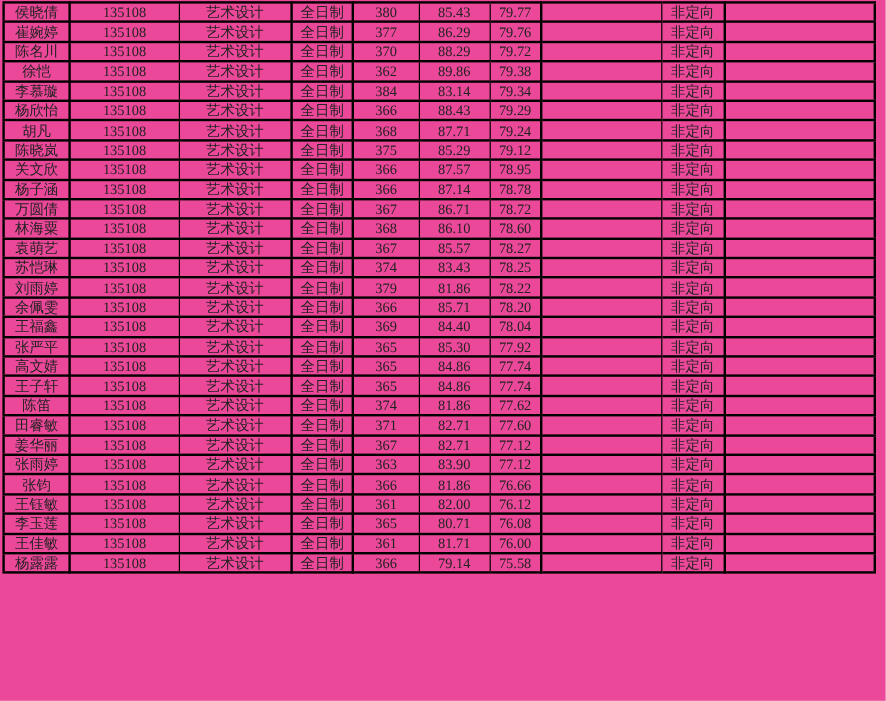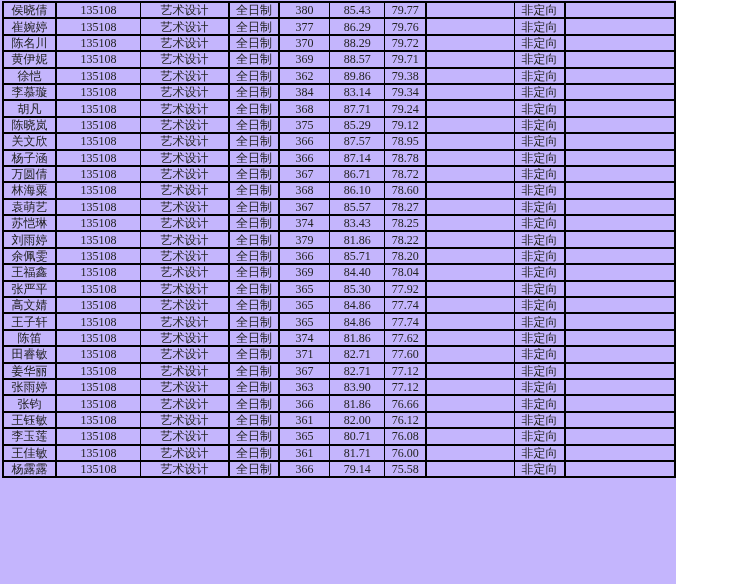--- a/index.html
+++ b/index.html
@@ -1,18 +1,18 @@
 <!DOCTYPE html>
 <html><head>
 <meta charset="utf-8">
 <style>
   html,body{margin:0;padding:0;background:#ffffff;}
   body{width:738px;height:584px;overflow:hidden;}
   .page{
-    position:relative;width:676px;height:584px;background:#c4b5fd;
+    position:relative;width:738px;height:584px;background:#ec4899;
     font-family:"Liberation Serif","DejaVu Serif",serif;color:#222222;
   }
   table.score-table{
     position:absolute;left:2px;top:1px;
     border-collapse:collapse;table-layout:fixed;
     border:2px solid #000000;
   }
   table.score-table td{
     border-left:1px solid #000000;
     border-right:1px solid #000000;
@@ -86,51 +86,51 @@
           <td>艺术设计</td>
           <td>全日制</td>
           <td>370</td>
           <td>88.29</td>
           <td>79.72</td>
           <td></td>
           <td>非定向</td>
           <td></td>
         </tr>
         <tr>
-          <td>黄伊妮</td>
-          <td>135108</td>
-          <td>艺术设计</td>
-          <td>全日制</td>
-          <td>369</td>
-          <td>88.57</td>
-          <td>79.71</td>
-          <td></td>
-          <td>非定向</td>
-          <td></td>
-        </tr>
-        <tr>
           <td>徐恺</td>
           <td>135108</td>
           <td>艺术设计</td>
           <td>全日制</td>
           <td>362</td>
           <td>89.86</td>
           <td>79.38</td>
           <td></td>
           <td>非定向</td>
           <td></td>
         </tr>
         <tr>
           <td>李慕璇</td>
           <td>135108</td>
           <td>艺术设计</td>
           <td>全日制</td>
           <td>384</td>
           <td>83.14</td>
           <td>79.34</td>
+          <td></td>
+          <td>非定向</td>
+          <td></td>
+        </tr>
+        <tr>
+          <td>杨欣怡</td>
+          <td>135108</td>
+          <td>艺术设计</td>
+          <td>全日制</td>
+          <td>366</td>
+          <td>88.43</td>
+          <td>79.29</td>
           <td></td>
           <td>非定向</td>
           <td></td>
         </tr>
         <tr>
           <td>胡凡</td>
           <td>135108</td>
           <td>艺术设计</td>
           <td>全日制</td>
           <td>368</td>

